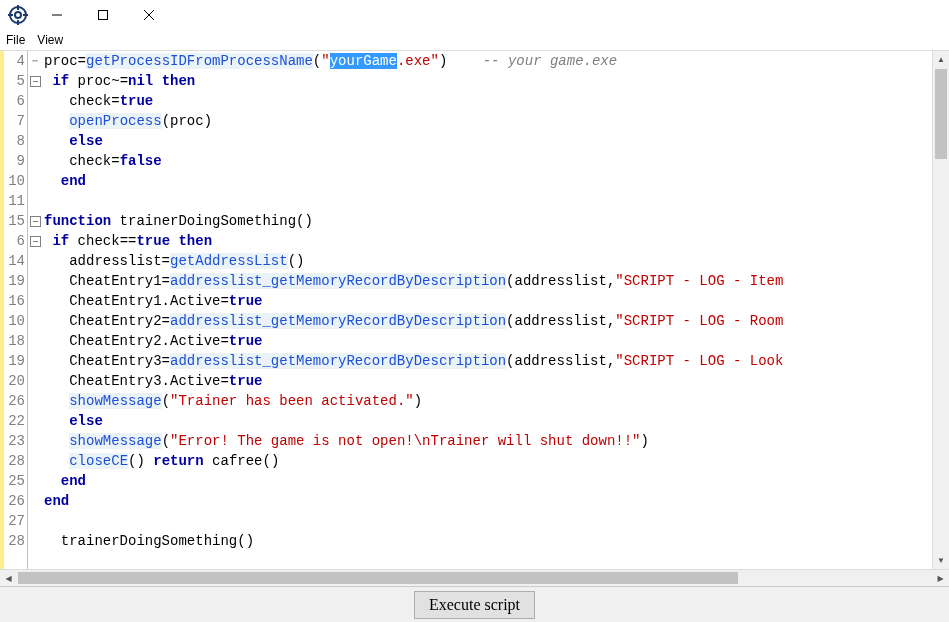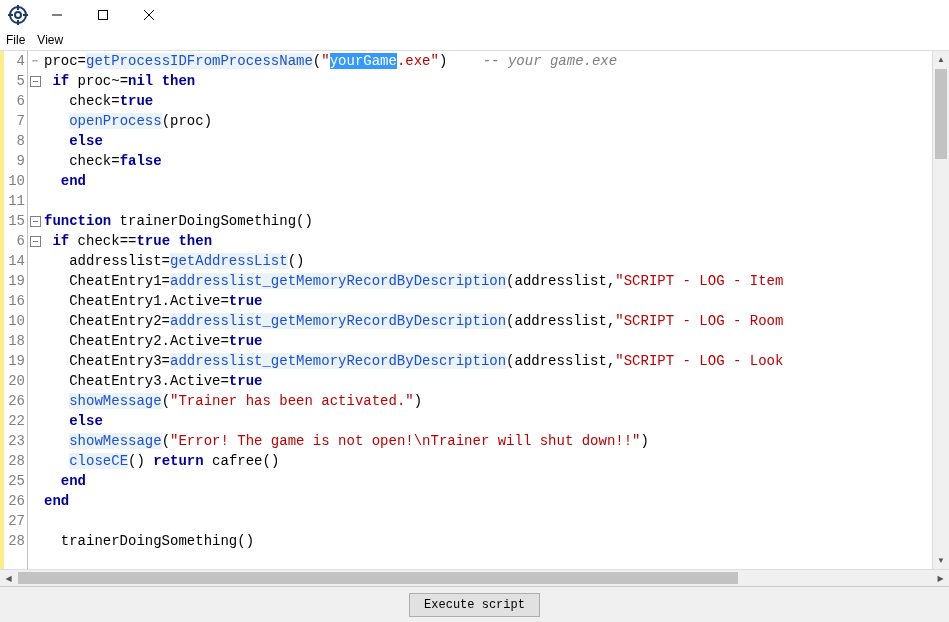--- a/index.html
+++ b/index.html
@@ -178,22 +178,22 @@
   .hscroll .arrow.right { right: 0; }
   .bottombar {
     height: 36px;
     display: flex;
     align-items: center;
     justify-content: center;
     background: #f0f0f0;
     border-top: 1px solid #ccc;
   }
   .execute-btn {
-    font-family: Liberation Mono, monospace;
-    font-size: 12px;
+    font-family: Liberation Serif, serif;
+    font-size: 16px;
     padding: 4px 14px;
     background: #e1e1e1;
     border: 1px solid #adadad;
     cursor: default;
   }
 </style>
 </head>
 <body>
 
 <div class="titlebar">

